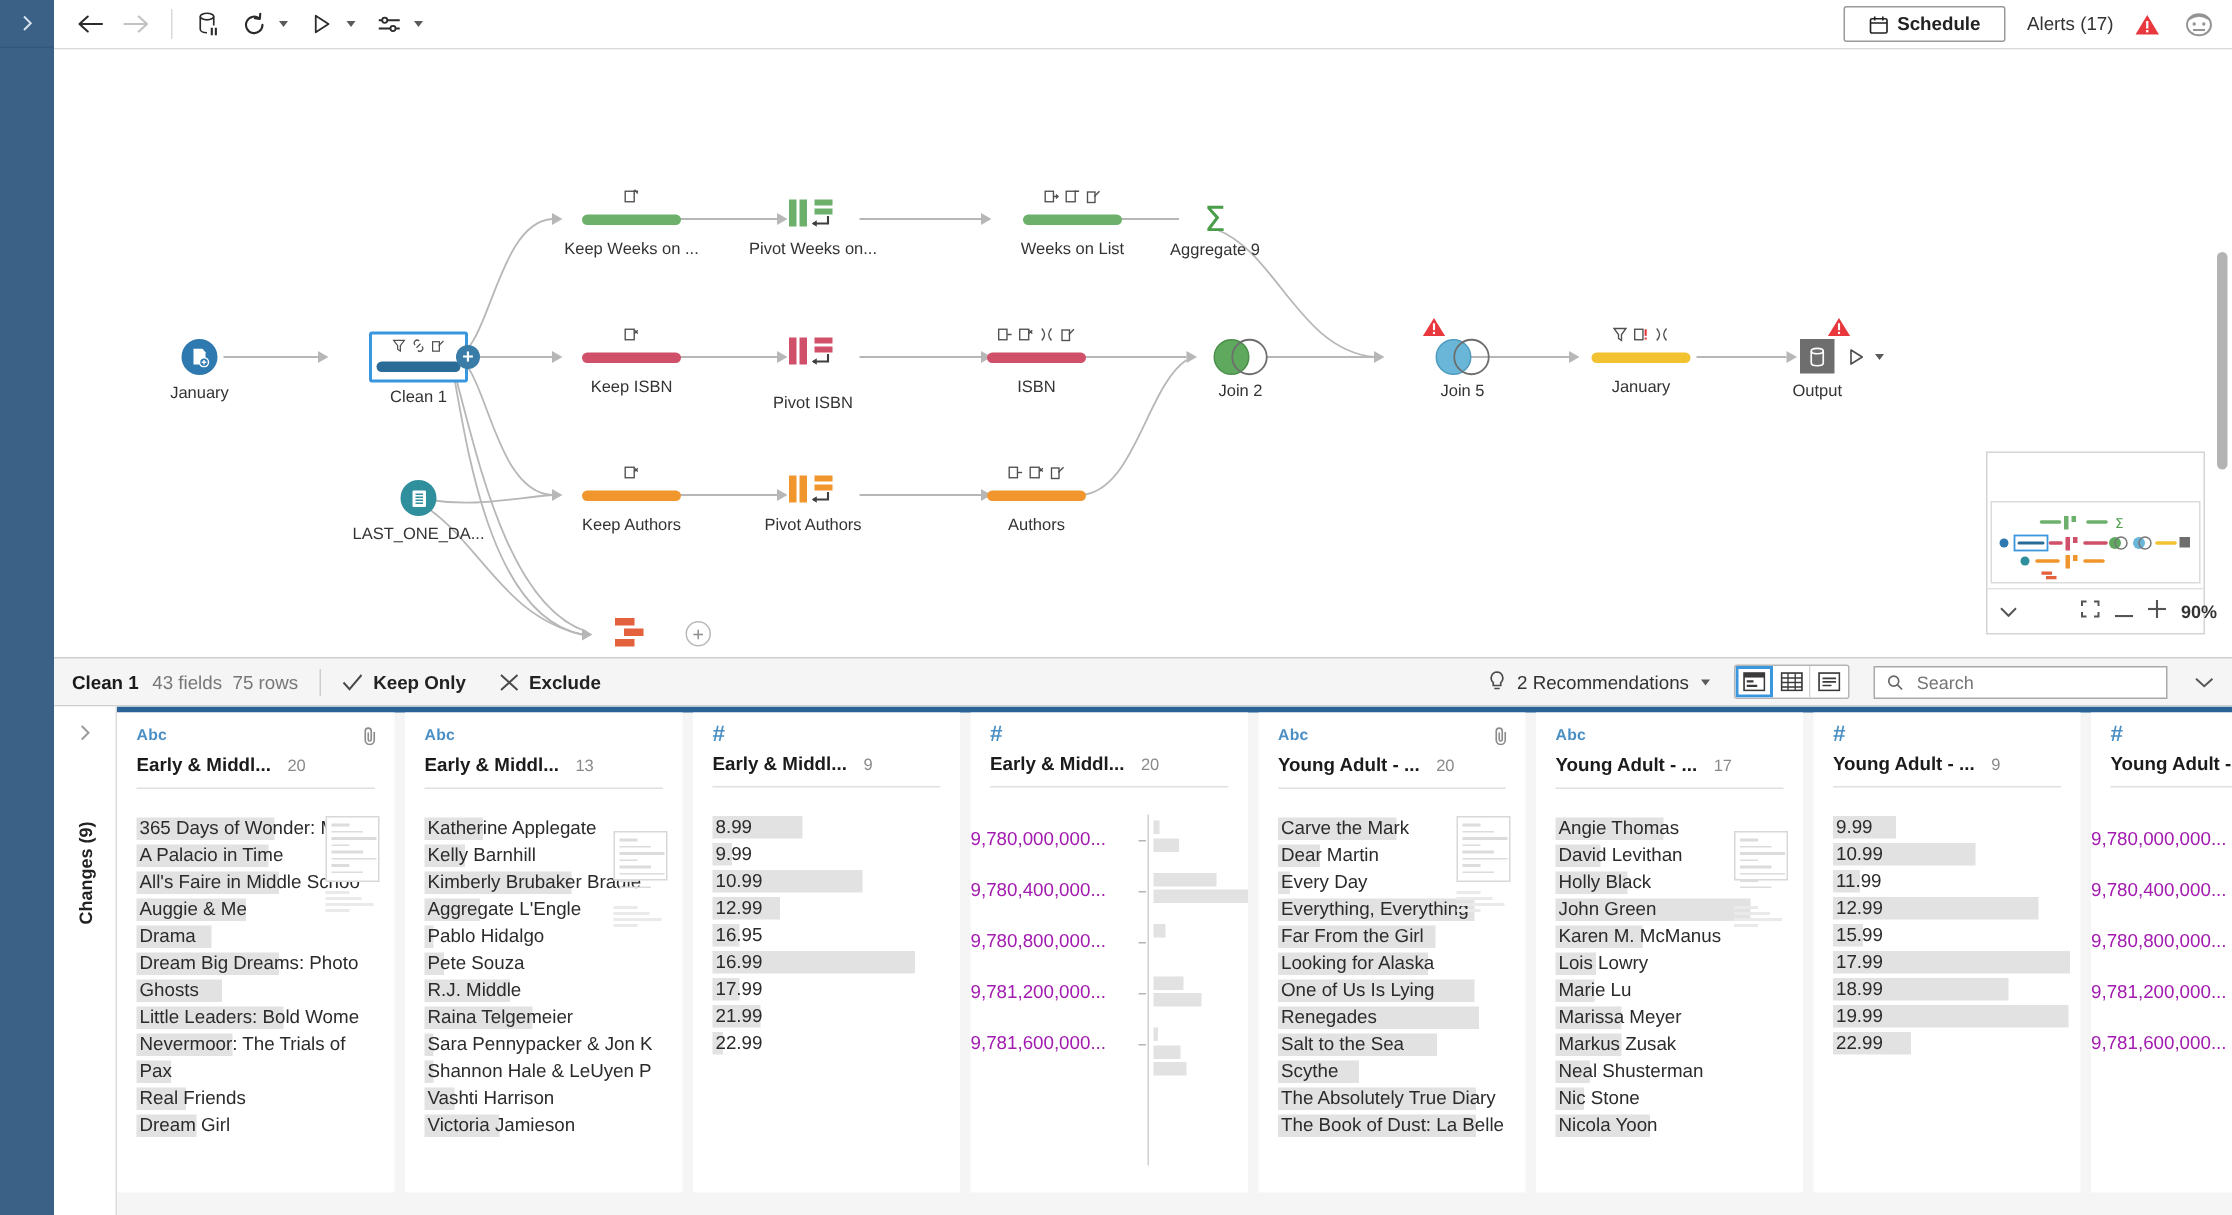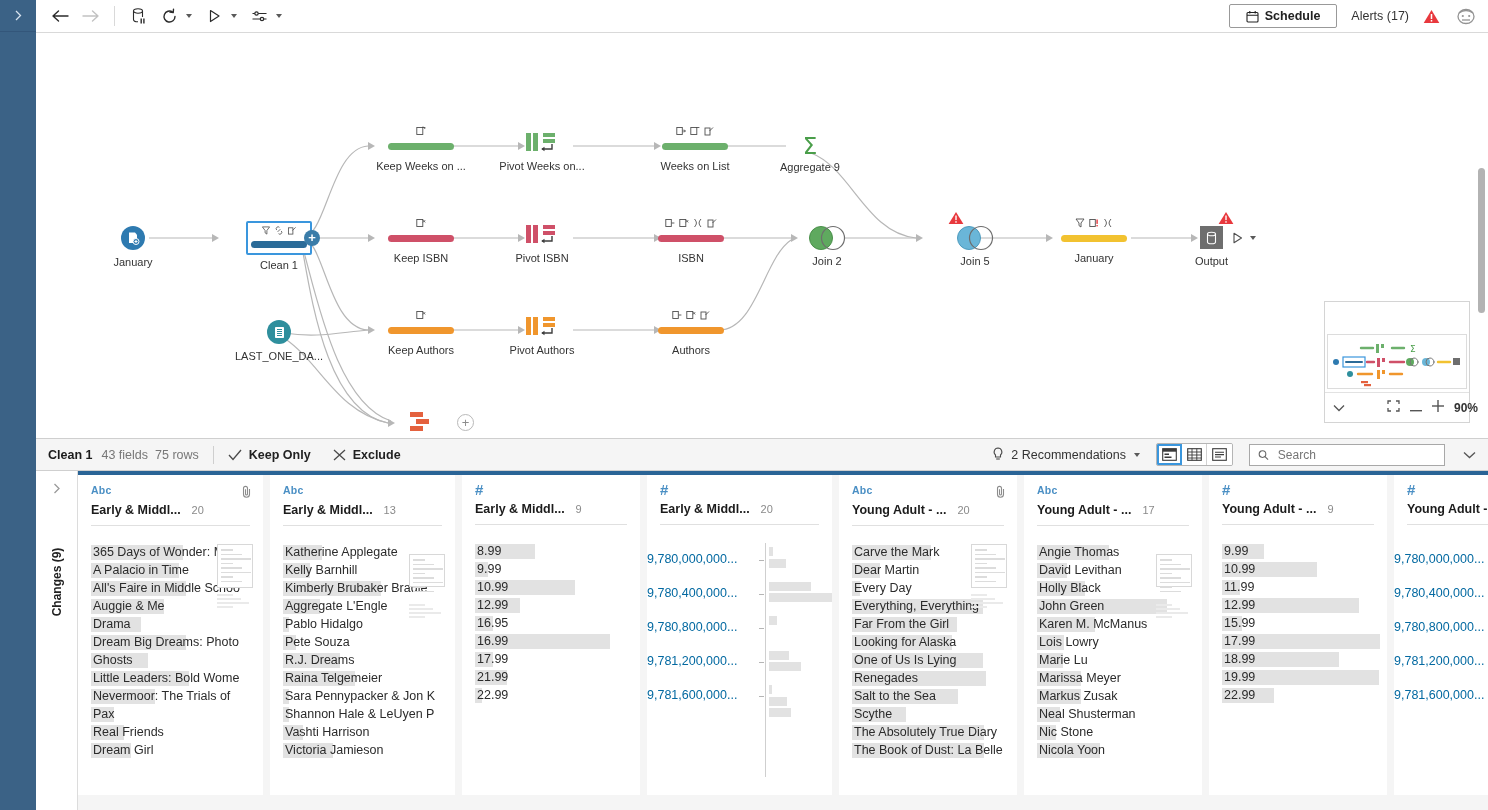--- a/index.html
+++ b/index.html
@@ -188,21 +188,21 @@
   .vtext {
     position:absolute; left:15px; top:0; height:17px; line-height:17px;
     font-size:12.5px; color:#2b2b2b; white-space:nowrap;
   }
 
   
   .hist { position:relative; padding-left:13px; }
   .hist-axis { position:absolute; left:118px; top:0; bottom:6px; width:1px; background:#cfcfcf; }
   .hist-lbl {
     position:absolute; left:0; width:112px; text-align:left;
-    font-size:12.5px; color:#0369a1; white-space:nowrap;
+    font-size:12.5px; color:#a21caf; white-space:nowrap;
   }
   .hist-tick { position:absolute; left:112px; width:5px; height:1px; background:#b5b5b5; }
   .hist-bar { position:absolute; left:122px; height:9px; background:#e2e2e2; }
 
   .thumb-doc {
     position:absolute; border:1px solid #d8d8d8; background:#fff;
   }
   .thumb-doc i {
     position:absolute; left:3px; height:1.5px; background:#dcdcdc; display:block;
   }
@@ -397,21 +397,21 @@
         <rect x="1" y="2" width="5" height="18" fill="#6cb06c"></rect>
         <rect x="8" y="2" width="5" height="18" fill="#6cb06c"></rect>
         <rect x="18" y="2" width="12" height="4" fill="#6cb06c"></rect>
         <rect x="18" y="8" width="12" height="4" fill="#6cb06c"></rect>
         <path d="M27 13 V18 H17" stroke="#3e3e3e" stroke-width="1.4" fill="none"></path>
         <path d="M19.5 15.8 L16.2 18 L19.5 20.2 Z" fill="#3e3e3e"></path>
       </svg>
       <div class="node-label" style="top:29px">Pivot Weeks on...</div>
     </div>
 
-    <div class="node" style="left:626px; top:110px;">
+    <div class="node" style="left:646px; top:110px;">
       <div class="bar-icons">
         <svg width="10" height="10" viewBox="0 0 10 10">
             <rect x="0.8" y="1.5" width="5.5" height="7" stroke="#4f4f4f" stroke-width="0.9" fill="none"></rect>
             <path d="M6.5 5 H9.4 M8 3.6 L9.4 5 L8 6.4" stroke="#4f4f4f" stroke-width="0.9" fill="none"></path>
           </svg>
         <svg width="10" height="10" viewBox="0 0 10 10">
             <rect x="0.8" y="1.5" width="6" height="7" stroke="#4f4f4f" stroke-width="0.9" fill="none"></rect>
             <path d="M6.2 1.5 L9.4 1.5" stroke="#4f4f4f" stroke-width="0.9"></path>
           </svg>
         <svg width="10" height="10" viewBox="0 0 10 10">
@@ -443,21 +443,21 @@
 
     <div class="node" style="left:489px; top:190px;">
       <svg width="34" height="24" viewBox="0 0 34 24">
         <rect x="1" y="2" width="5" height="18" fill="#cf5068"></rect>
         <rect x="8" y="2" width="5" height="18" fill="#cf5068"></rect>
         <rect x="18" y="2" width="12" height="4" fill="#cf5068"></rect>
         <rect x="18" y="8" width="12" height="4" fill="#cf5068"></rect>
         <path d="M27 13 V18 H17" stroke="#3e3e3e" stroke-width="1.4" fill="none"></path>
         <path d="M19.5 15.8 L16.2 18 L19.5 20.2 Z" fill="#3e3e3e"></path>
       </svg>
-      <div class="node-label" style="top:29px">Pivot ISBN</div>
+      <div class="node-label" style="top:40px">Pivot ISBN</div>
     </div>
 
     <div class="node" style="left:622px; top:202px;">
       <div class="bar-icons">
         <svg width="10" height="10" viewBox="0 0 10 10">
             <rect x="0.8" y="1.5" width="5.5" height="7" stroke="#4f4f4f" stroke-width="0.9" fill="none"></rect>
             <path d="M6.5 5 H9.4" stroke="#4f4f4f" stroke-width="0.9"></path>
           </svg>
         <svg width="10" height="10" viewBox="0 0 10 10">
             <rect x="0.8" y="1.5" width="6" height="7" stroke="#4f4f4f" stroke-width="0.9" fill="none"></rect>
@@ -850,21 +850,21 @@
             <div class="vrow">
               <div class="vbar" style="width: 6px;"></div>
               <div class="vtext">Pablo Hidalgo</div>
             </div>
             <div class="vrow">
               <div class="vbar" style="width: 13px;"></div>
               <div class="vtext">Pete Souza</div>
             </div>
             <div class="vrow">
               <div class="vbar" style="width: 57px;"></div>
-              <div class="vtext">R.J. Dreams</div>
+              <div class="vtext">R.J. Middle</div>
             </div>
             <div class="vrow">
               <div class="vbar" style="width: 72px;"></div>
               <div class="vtext">Raina Telgemeier</div>
             </div>
             <div class="vrow">
               <div class="vbar" style="width: 6px;"></div>
               <div class="vtext">Sara Pennypacker &amp; Jon K</div>
             </div>
             <div class="vrow">

